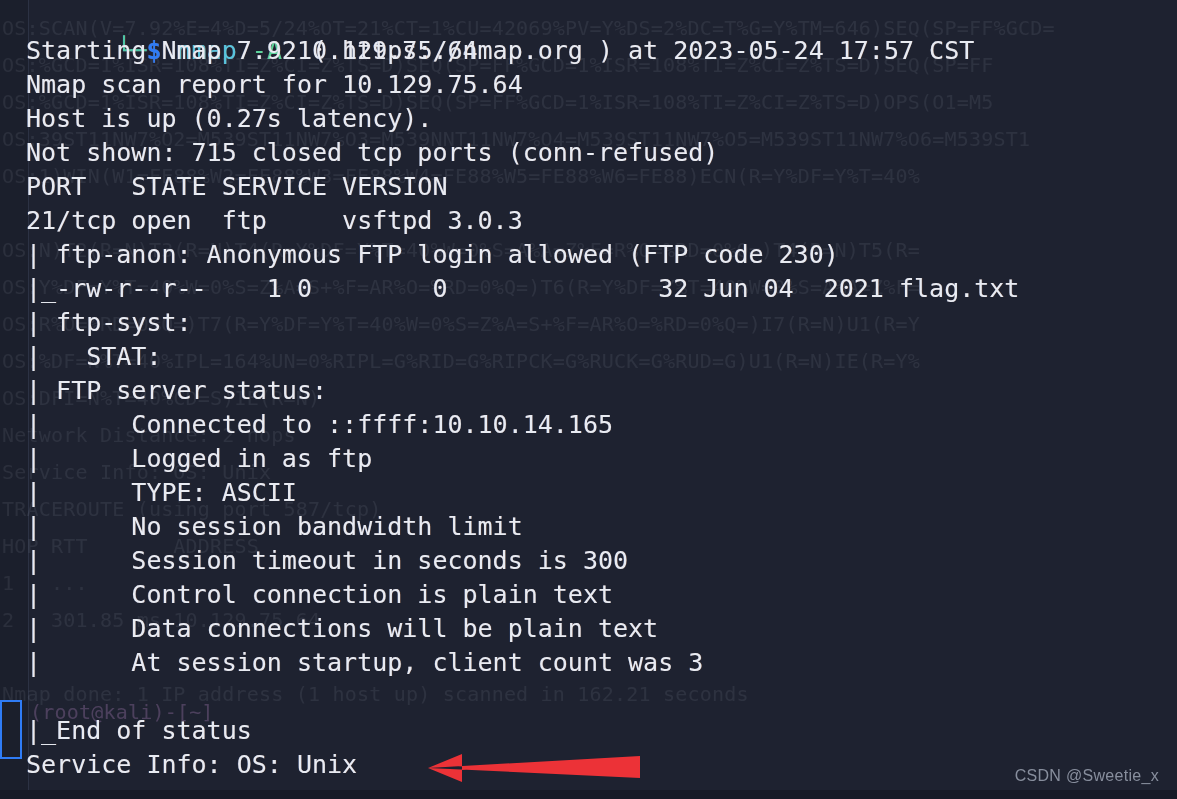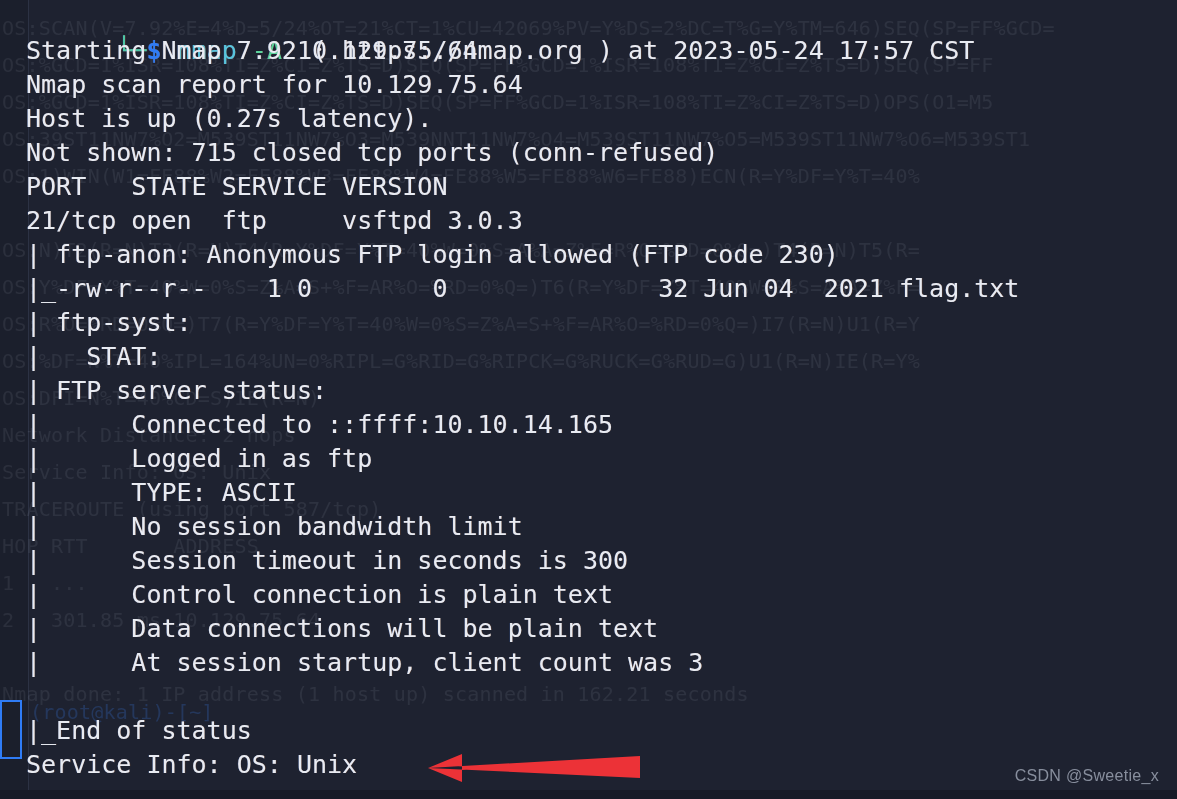--- a/index.html
+++ b/index.html
@@ -60,21 +60,21 @@
     position: absolute;
     white-space: pre;
     font-family: "DejaVu Sans Mono", "Liberation Mono", monospace;
     font-size: 20px;
     line-height: 24px;
     color: #cfd6e4;
     opacity: 0.085;
     letter-spacing: 0.2px;
   }
   .ghost-line.red {
-    color: #3b82f6;
+    color: #f0abfc;
     opacity: 0.22;
   }
 
   
   #term {
     position: absolute;
     left: 0;
     top: 0;
     width: 1177px;
     height: 799px;

